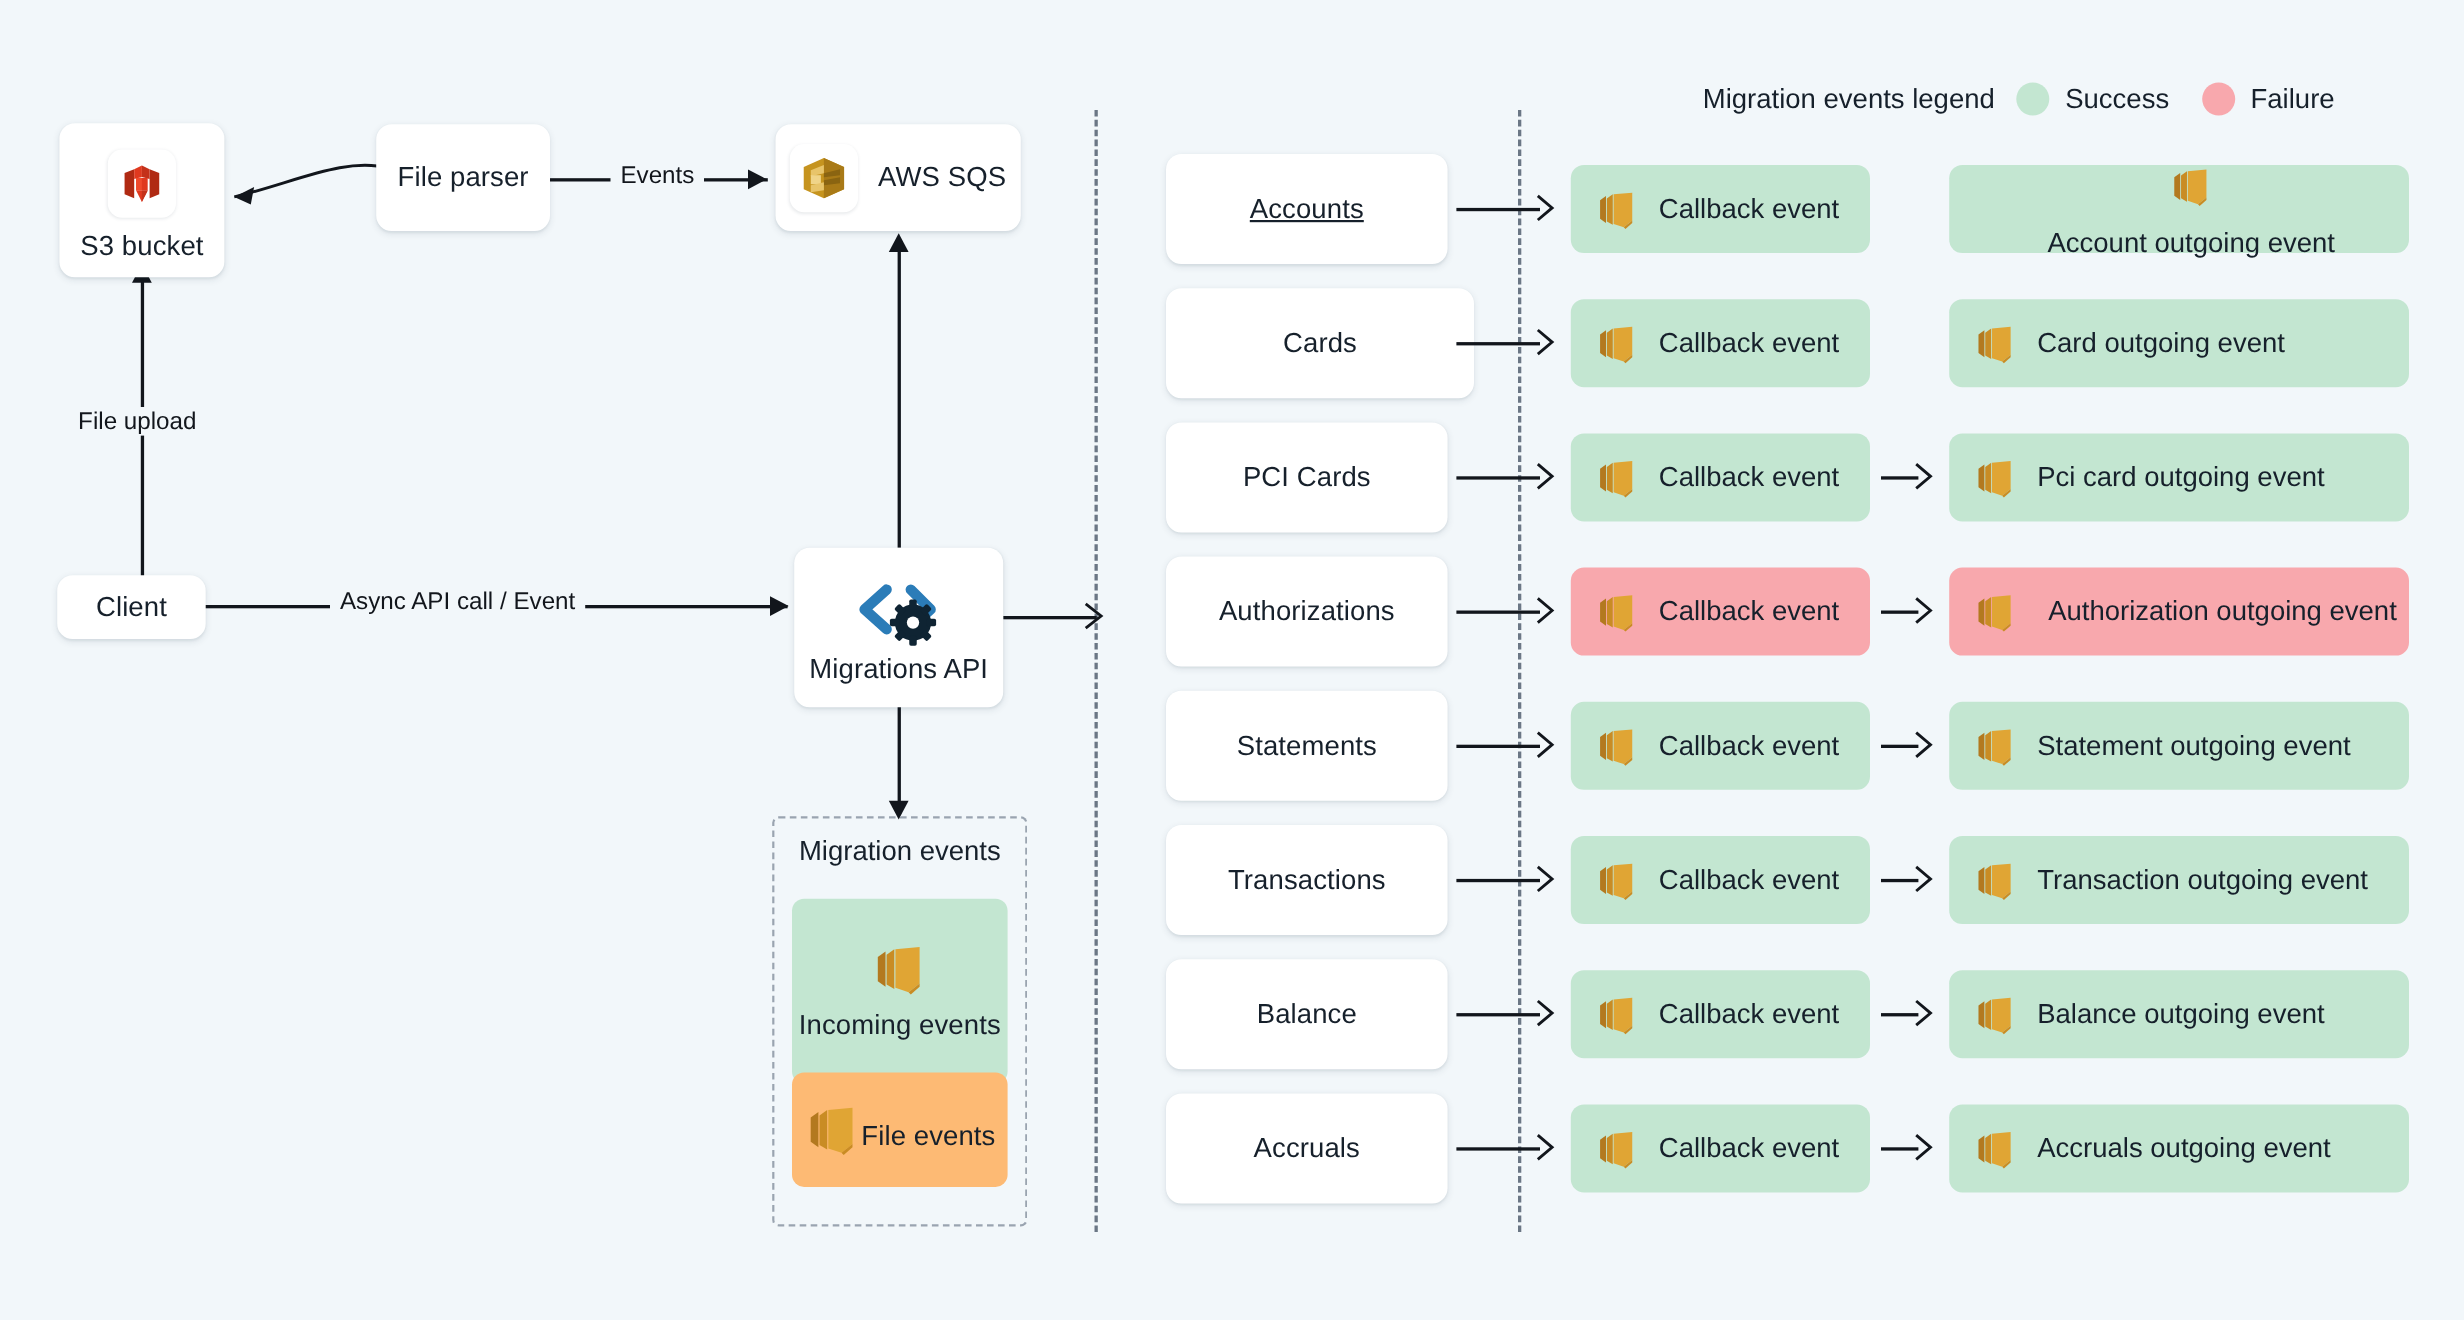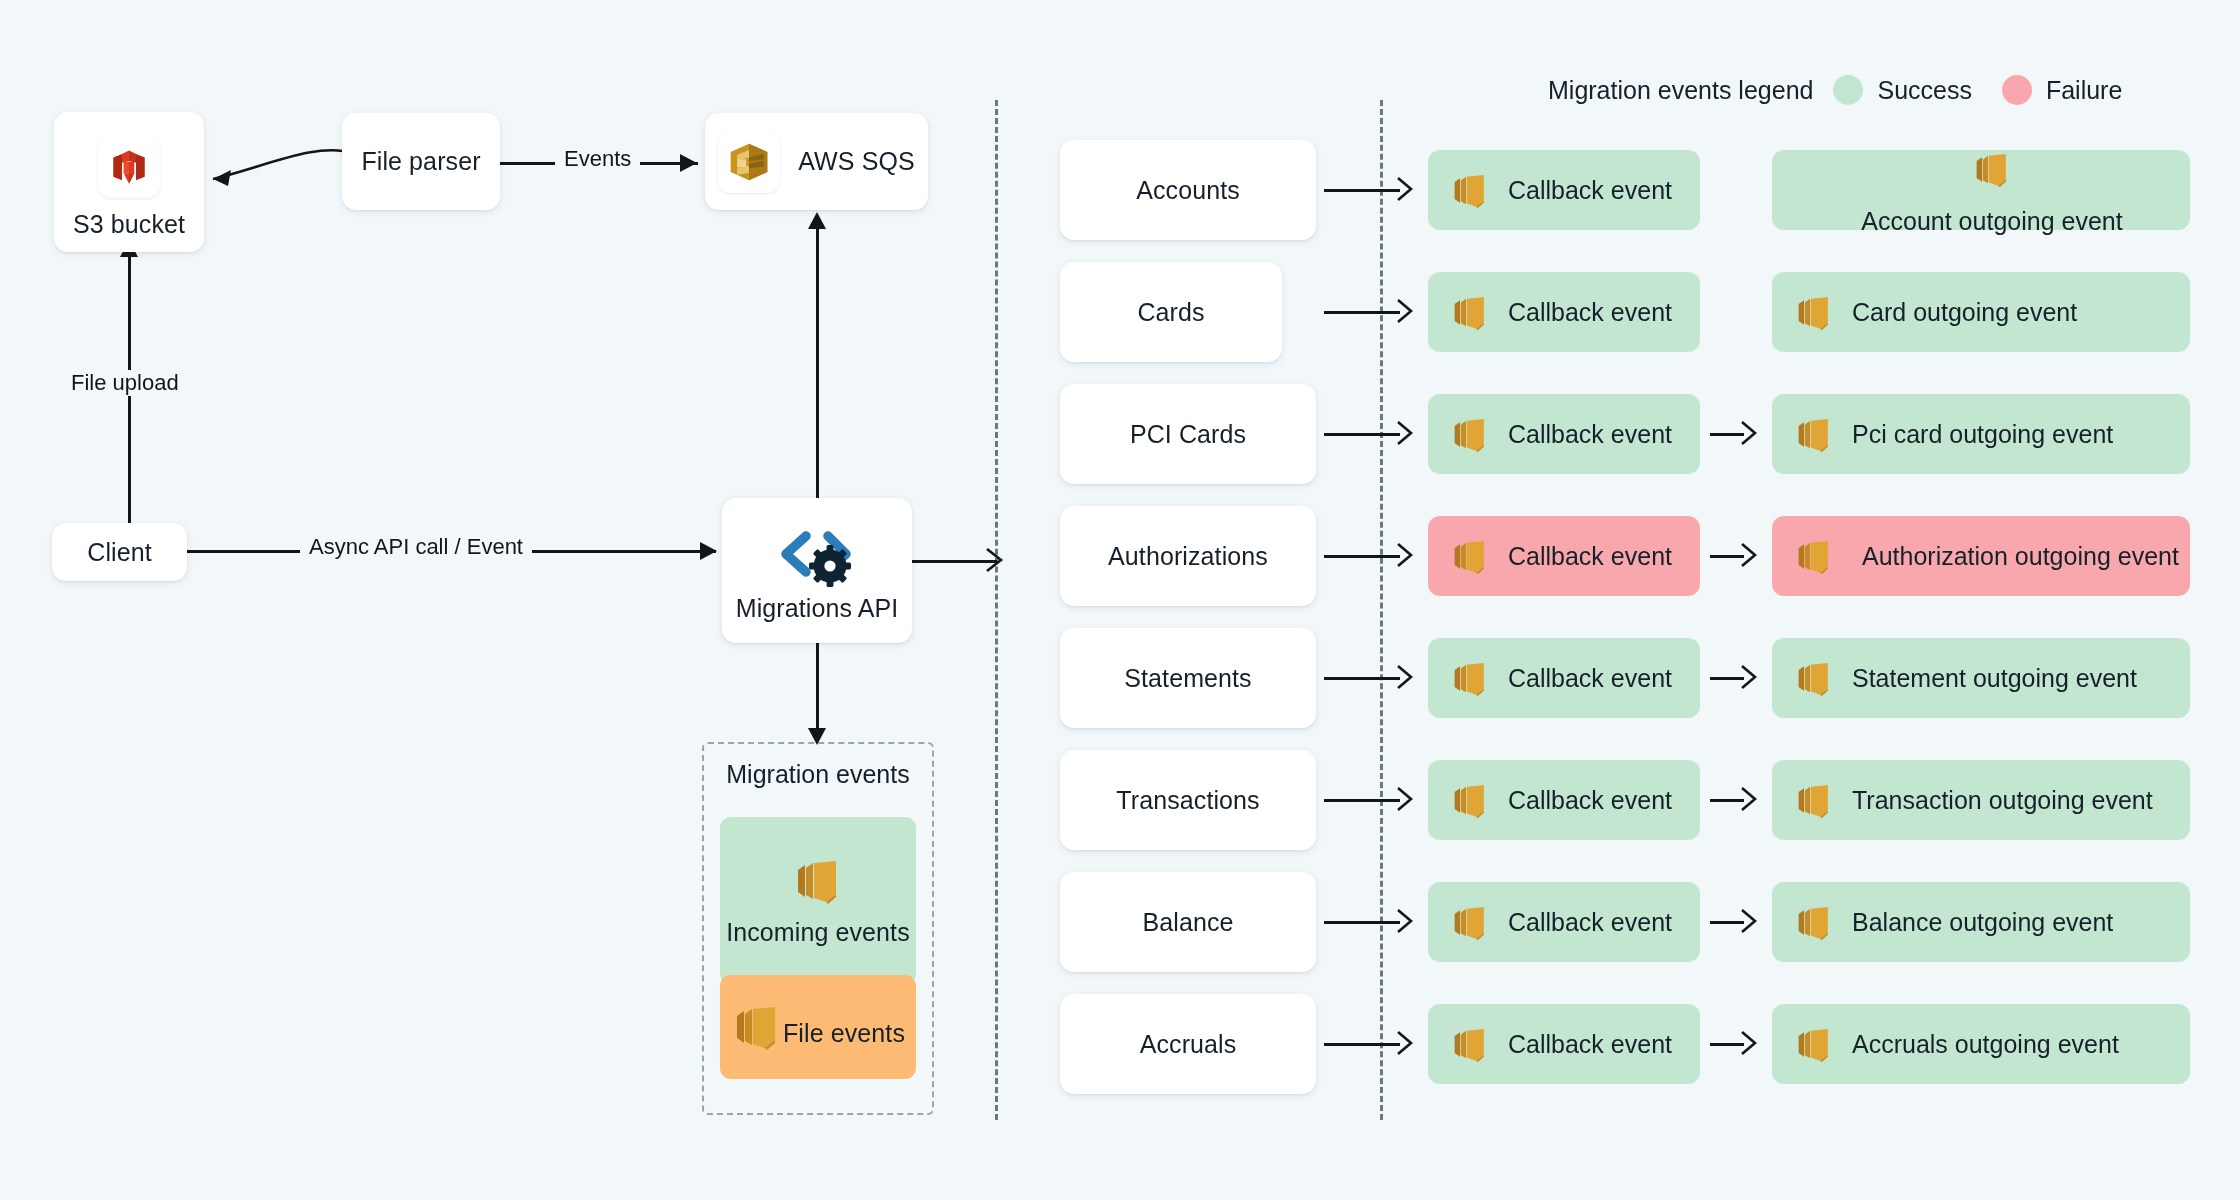--- a/index.html
+++ b/index.html
@@ -226,21 +226,21 @@
         <polygon points="6,14 13,9 13,41 6,36" fill="#b3791f"></polygon>
         <polygon points="14,12 21,7 21,43 14,39" fill="#c98c24"></polygon>
         <polygon points="22,7 44,5 44,38 34,46 22,42" fill="#e0a534"></polygon>
         <polygon points="34,46 44,38 44,41 36,48" fill="#c98c24"></polygon>
       </svg>
     </span>
     <span class="node-label" style="margin-top:12px;">File events</span>
   </div>
 
   <div id="matrix">
-      <div class="node card" style="left:1060px;top:140px;width:256px;height:100px;">
+      <div class="node card" style="left:1060px;top:140px;width:256px;height:100px;text-decoration:underline;">
         <span class="node-label">Accounts</span>
       </div>
     <div class="edge h-line" style="left:1324px;top:189px;width:76px;"></div>
     <svg class="thin-arrow" style="position:absolute;left:1396px;top:176px;width:24px;height:26px;">
       <path d="M2 2 L 15 13 L 2 24" stroke="#12161c" stroke-width="2.6" fill="none"></path>
     </svg>
       <div class="pill success" style="left:1428px;top:150px;width:272px;height:80px;">
         <span>
           <svg width="40" height="39" viewBox="0 0 52 50">
       <polygon points="6,14 13,9 13,41 6,36" fill="#b3791f"></polygon>
@@ -255,21 +255,21 @@
         <span>
           <svg width="40" height="39" viewBox="0 0 52 50">
       <polygon points="6,14 13,9 13,41 6,36" fill="#b3791f"></polygon>
       <polygon points="14,12 21,7 21,43 14,39" fill="#c98c24"></polygon>
       <polygon points="22,7 44,5 44,38 34,46 22,42" fill="#e0a534"></polygon>
       <polygon points="34,46 44,38 44,41 36,48" fill="#c98c24"></polygon>
     </svg>
         </span>
         <span class="pill-label">Account outgoing event</span>
       </div>
-      <div class="node card" style="left:1060px;top:262px;width:222px;height:100px;">
+      <div class="node card" style="left:1060px;top:262px;width:280px;height:100px;">
         <span class="node-label">Cards</span>
       </div>
     <div class="edge h-line" style="left:1324px;top:311px;width:76px;"></div>
     <svg class="thin-arrow" style="position:absolute;left:1396px;top:298px;width:24px;height:26px;">
       <path d="M2 2 L 15 13 L 2 24" stroke="#12161c" stroke-width="2.6" fill="none"></path>
     </svg>
       <div class="pill success" style="left:1428px;top:272px;width:272px;height:80px;">
         <span>
           <svg width="40" height="39" viewBox="0 0 52 50">
       <polygon points="6,14 13,9 13,41 6,36" fill="#b3791f"></polygon>

